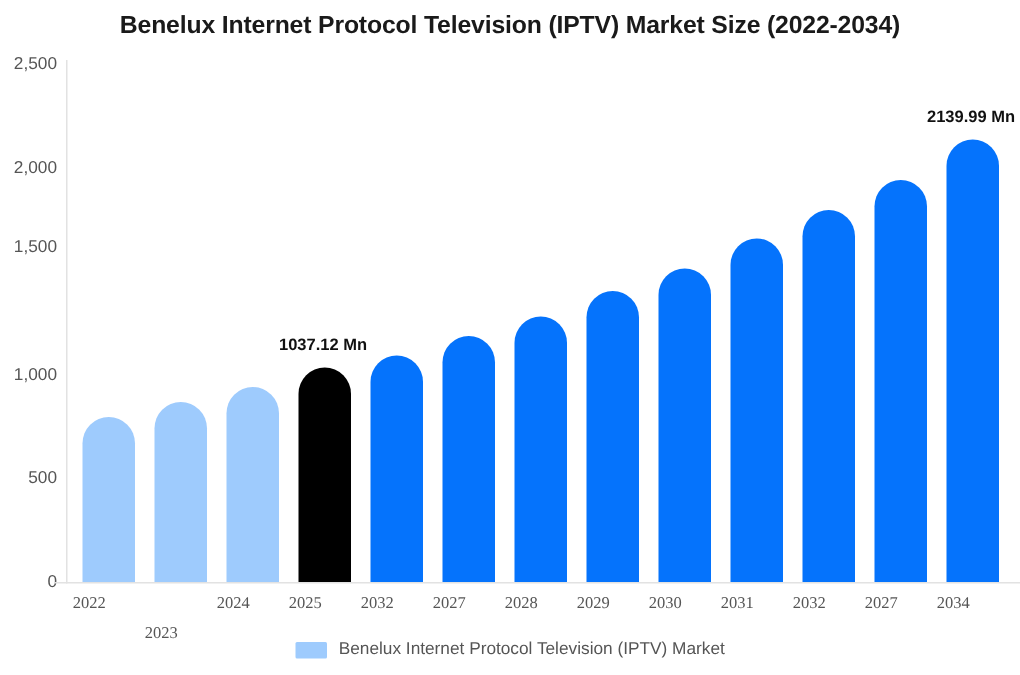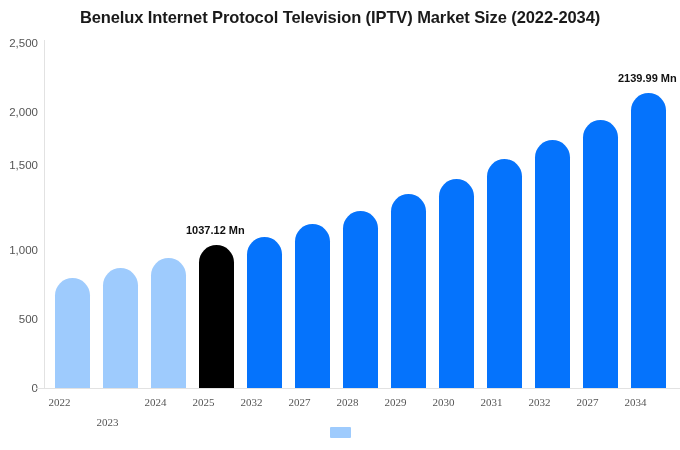--- a/index.html
+++ b/index.html
@@ -145,20 +145,21 @@
       <div class="bar" title="2029: 1405" style="left: 347px; height: 193.89px; width: 35px; background: rgb(5, 115, 252);"></div>
       <div class="bar" title="2030: 1518" style="left: 395px; height: 209.484px; width: 35px; background: rgb(5, 115, 252);"></div>
       <div class="bar" title="2031: 1660" style="left: 443px; height: 229.08px; width: 35px; background: rgb(5, 115, 252);"></div>
       <div class="bar" title="2032: 1798" style="left: 491px; height: 248.124px; width: 35px; background: rgb(5, 115, 252);"></div>
       <div class="bar" title="2033: 1943" style="left: 539px; height: 268.134px; width: 35px; background: rgb(5, 115, 252);"></div>
       <div class="bar" title="2034: 2139.99" style="left: 587px; height: 295.319px; width: 35px; background: rgb(5, 115, 252);"></div>
     </div>
 
   <div id="legend">
     <span id="legend-swatch" style="background: rgb(158, 203, 253);"></span>
+    <span id="legend-label">Benelux Internet Protocol Television (IPTV) Market</span>
   </div>
 
 <div class="x-tick-label" style="left: 48.5px;">2022</div>
     <div class="x-tick-label" style="left: 96.5px; margin-top: 20px;">2023</div>
     <div class="x-tick-label" style="left: 144.5px;">2024</div>
     <div class="x-tick-label" style="left: 192.5px;">2025</div>
     <div class="x-tick-label" style="left: 240.5px;">2032</div>
     <div class="x-tick-label" style="left: 288.5px;">2027</div>
     <div class="x-tick-label" style="left: 336.5px;">2028</div>
     <div class="x-tick-label" style="left: 384.5px;">2029</div>

